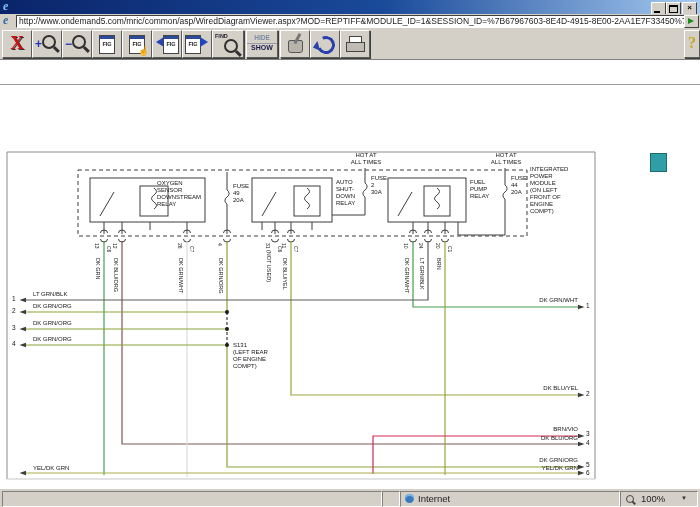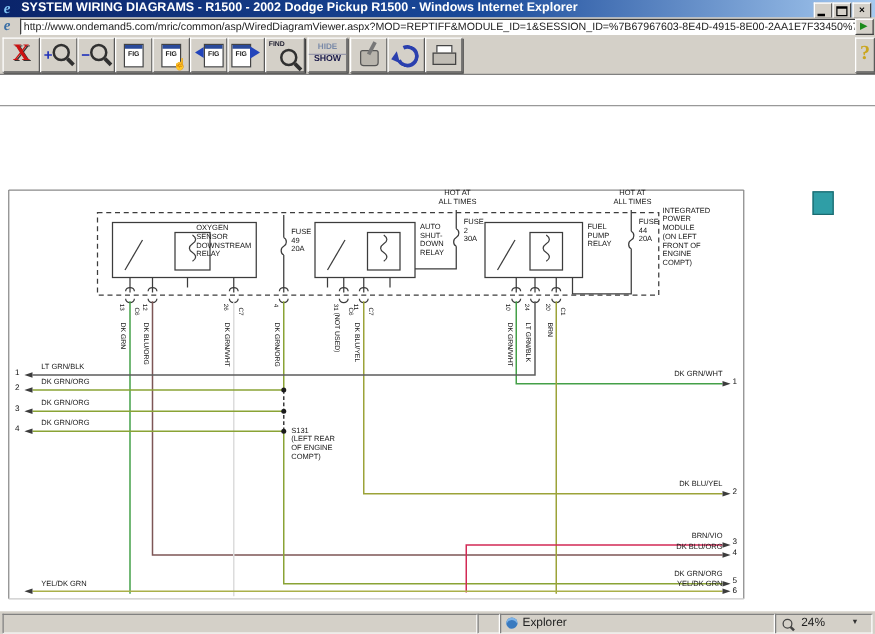--- a/index.html
+++ b/index.html
@@ -80,21 +80,20 @@
     box-shadow:inset 0 2px 0 #7fb4e8;}
   .smag{position:absolute;top:3px;width:6px;height:6px;border:1.5px solid #444;border-radius:50%;}
   .smag:after{content:"";position:absolute;left:5px;top:6px;width:4px;height:1.5px;background:#444;transform:rotate(45deg);}
   .ddarr{position:absolute;top:3px;font-size:6px;color:#333;}
 </style>
 </head>
 <body>
 
 <div class="abs" id="titlebar">
   <span class="ielogo">e</span>
-  <span class="ttext">SYSTEM WIRING DIAGRAMS - R1500 - 2002 Dodge Pickup R1500 - Windows Internet Explorer</span>
   <span class="winbtn" style="right:34px;">
       <span class="mini"></span>
     </span>
   <span class="winbtn" style="right:19px;">
       <span class="maxi"></span>
     </span>
   <span class="winbtn" style="right:3px;">×</span>
 </div>
 
 <div class="abs" id="addrbar">
@@ -346,20 +345,20 @@
   <span class="exitnum" style="left:586px;top:461px;">5</span>
   <div class="dlabel rgt" style="left:518px;top:465px;">YEL/DK GRN</div>
   <span class="exitnum" style="left:586px;top:469px;">6</span>
 </div>
 
 <div class="abs" id="statusbar">
   <div class="scell" style="left:2px;width:378px;"></div>
   <div class="scell" style="left:382px;width:16px;"></div>
   <div class="scell" style="left:400px;width:218px;">
     <span class="globe" style="left:4px;"></span>
-    <span class="sb-txt" style="left:17px;">Explorer</span>
+    <span class="sb-txt" style="left:17px;">Internet</span>
   </div>
   <div class="scell" style="left:620px;width:76px;">
     <span class="smag" style="left:5px;"></span>
-    <span class="sb-txt" style="left:20px;">24%</span>
+    <span class="sb-txt" style="left:20px;">100%</span>
     <span class="ddarr" style="left:60px;">▼</span>
   </div>
 </div>
 
 </body></html>

